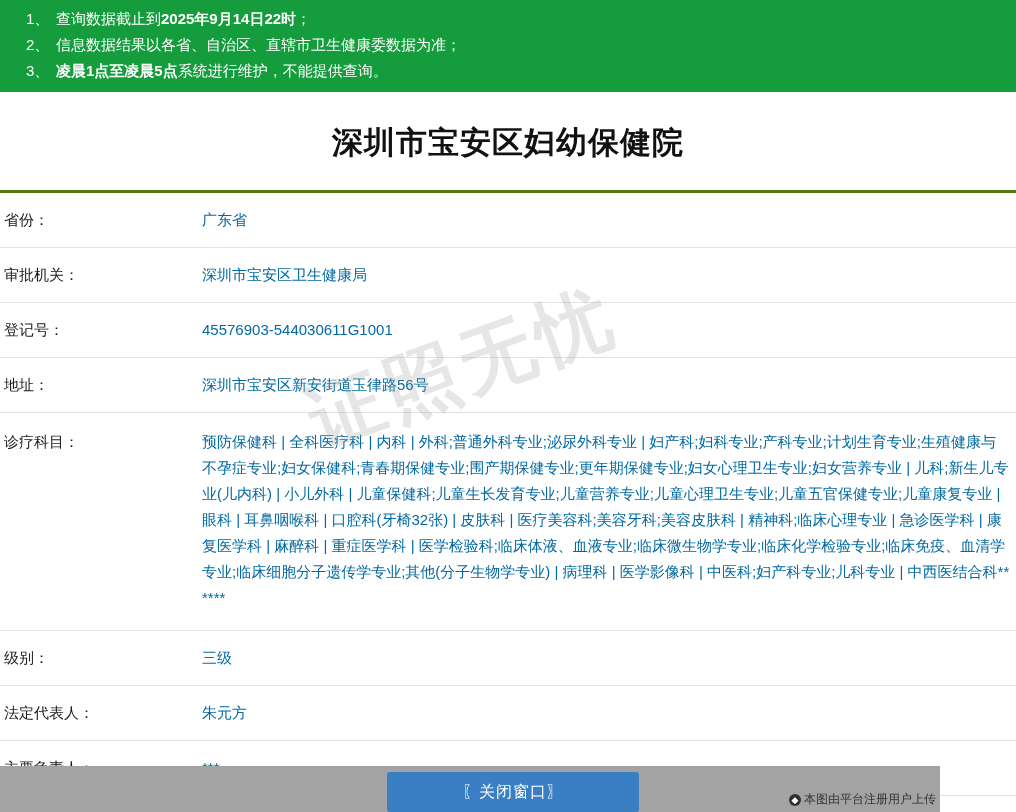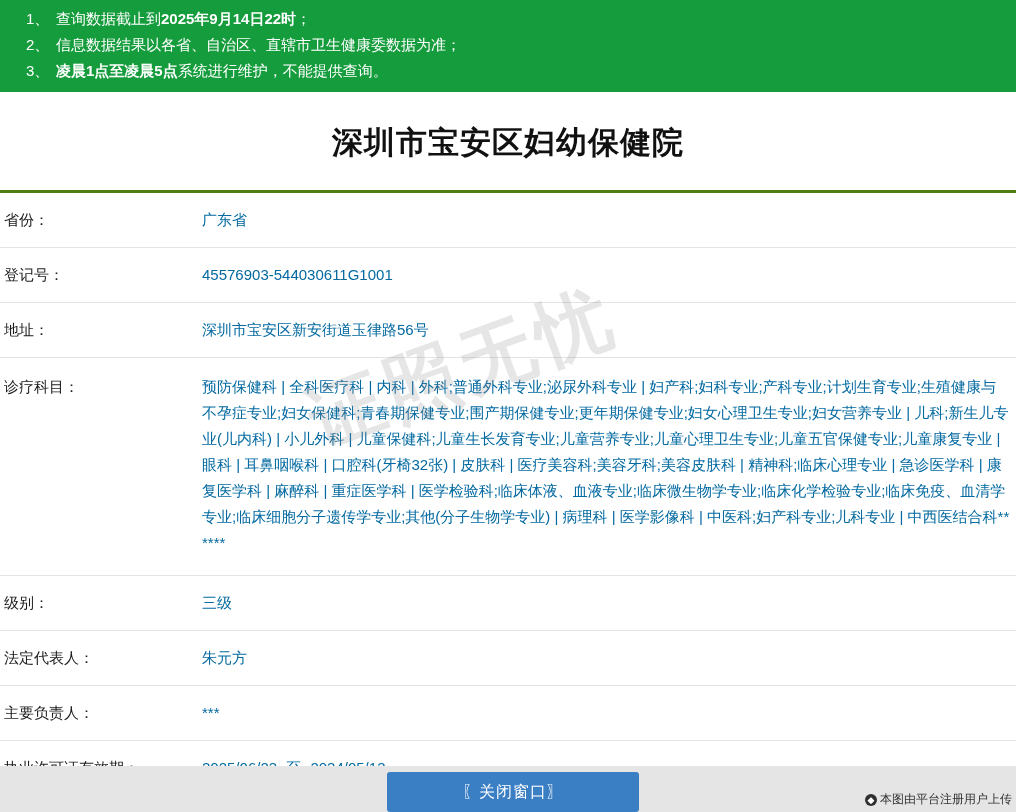--- a/index.html
+++ b/index.html
@@ -97,23 +97,23 @@
     transform: rotate(-20deg);
     white-space: nowrap;
     font-family: "DejaVu Sans", sans-serif;
   }
 
   
   .bottom-bar {
     position: absolute;
     left: 0;
     bottom: 0;
-    width: 1016px;
+    width: 940px;
     height: 46px;
-    background: #e5e5e5;
+    background: #a3a3a3;
     z-index: 20;
   }
   .close-btn {
     position: absolute;
     left: 387px;
     top: 6px;
     width: 252px;
     height: 40px;
     background: #3a7ec4;
     color: #ffffff;
@@ -174,20 +174,24 @@
 
   <div class="watermark">证照无忧</div>
 
   <table class="info-table">
     <tbody>
       <tr>
         <td class="label">省份：</td>
         <td class="value">广东省</td>
       </tr>
       <tr>
+        <td class="label">审批机关：</td>
+        <td class="value">深圳市宝安区卫生健康局</td>
+      </tr>
+      <tr>
         <td class="label">登记号：</td>
         <td class="value">45576903-544030611G1001</td>
       </tr>
       <tr>
         <td class="label">地址：</td>
         <td class="value">深圳市宝安区新安街道玉律路56号</td>
       </tr>
       <tr class="row-tall">
         <td class="label">诊疗科目：</td>
         <td class="value">预防保健科 | 全科医疗科 | 内科 | 外科;普通外科专业;泌尿外科专业 | 妇产科;妇科专业;产科专业;计划生育专业;生殖健康与不孕症专业;妇女保健科;青春期保健专业;围产期保健专业;更年期保健专业;妇女心理卫生专业;妇女营养专业 | 儿科;新生儿专业(儿内科) | 小儿外科 | 儿童保健科;儿童生长发育专业;儿童营养专业;儿童心理卫生专业;儿童五官保健专业;儿童康复专业 | 眼科 | 耳鼻咽喉科 | 口腔科(牙椅32张) | 皮肤科 | 医疗美容科;美容牙科;美容皮肤科 | 精神科;临床心理专业 | 急诊医学科 | 康复医学科 | 麻醉科 | 重症医学科 | 医学检验科;临床体液、血液专业;临床微生物学专业;临床化学检验专业;临床免疫、血清学专业;临床细胞分子遗传学专业;其他(分子生物学专业) | 病理科 | 医学影像科 | 中医科;妇产科专业;儿科专业 | 中西医结合科******</td>

